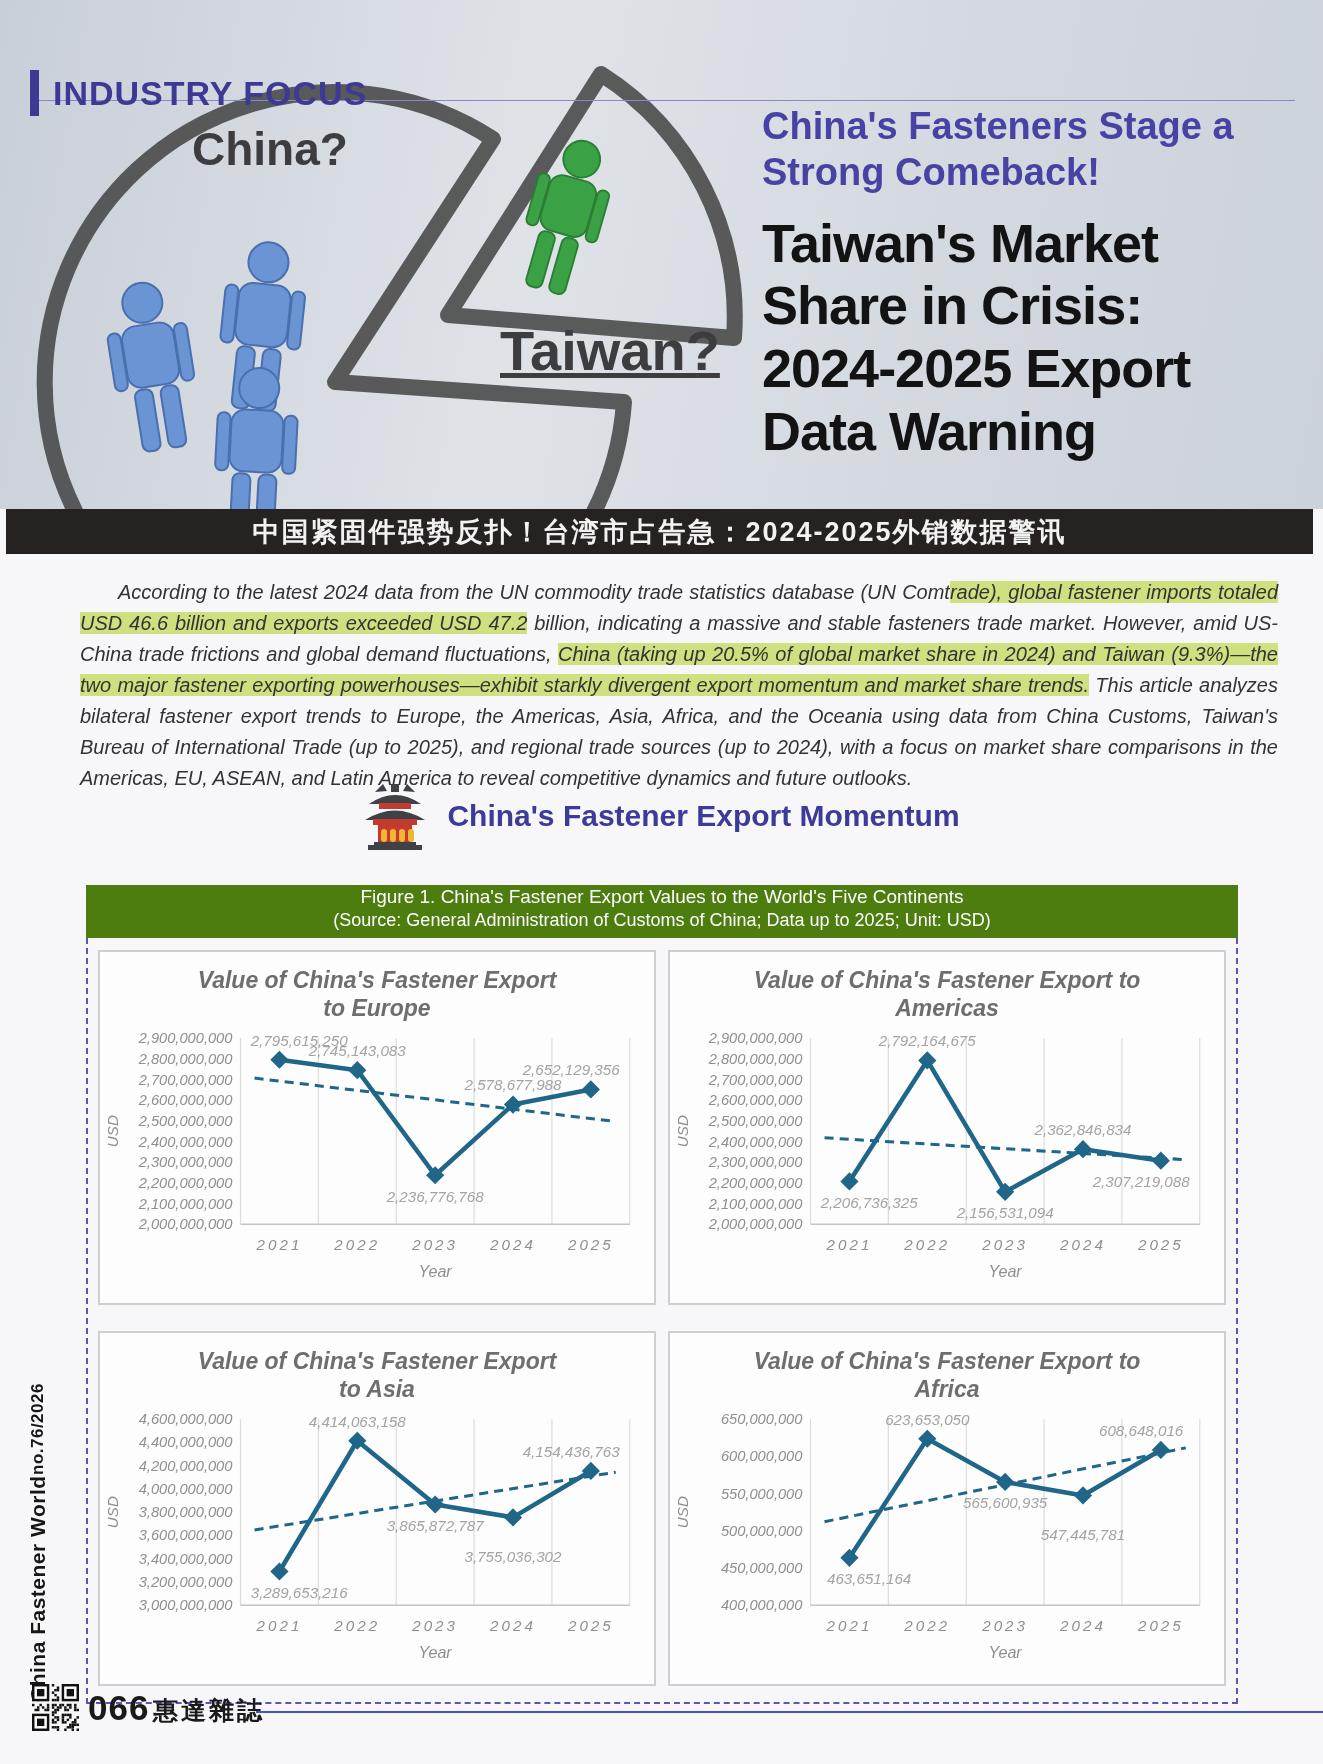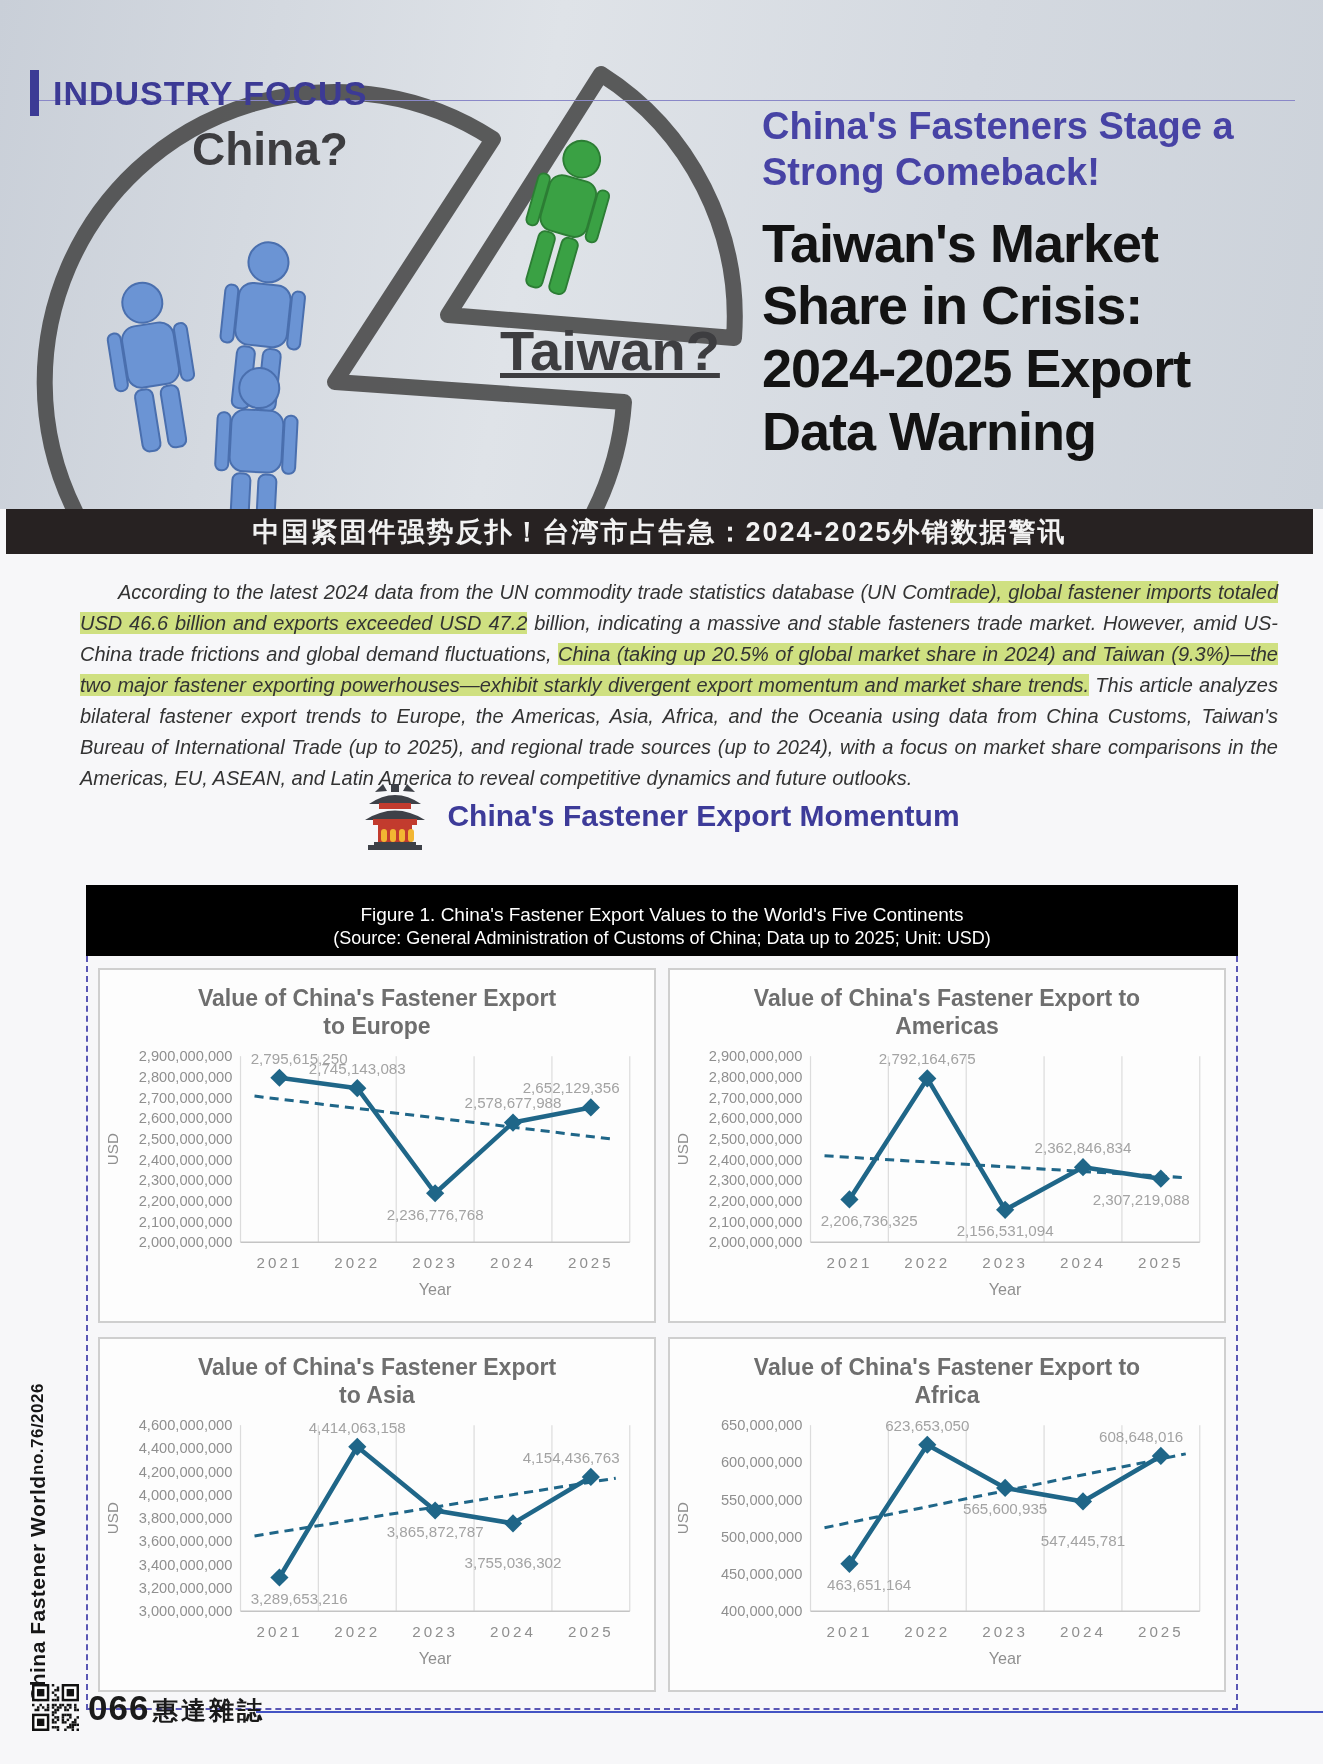--- a/index.html
+++ b/index.html
@@ -34,25 +34,25 @@
          font-size:20px;line-height:31px;color:#333;text-align:justify;text-indent:38px;}
   .intro .hl{background:#cfe081;}
 
   
   .section-head{position:absolute;top:782px;left:0;width:100%;display:flex;align-items:center;
                 justify-content:center;gap:20px;}
   .section-title{font-size:30px;font-weight:800;color:#3d3b99;}
 
   
   .figure{position:absolute;top:885px;left:86px;width:1152px;}
-  .fig-head{background:#000000;color:#ffffff;text-align:center;padding:19px 0 7px;}
+  .fig-head{background:#4d7c0f;color:#ffffff;text-align:center;padding:1px 0 7px;}
   .fig-head .l1{font-size:19px;}
   .fig-head .l2{font-size:18px;margin-top:2px;}
   .charts{border:2px dashed #5a57b5;border-top:none;display:grid;grid-template-columns:1fr 1fr;
-          gap:14px 12px;padding:12px 10px 16px;}
+          gap:26px 12px;padding:12px 10px 16px;font-style:italic;}
   .chart-card{background:#fdfdfd;border:2px solid #cfcfcf;padding:14px 4px 4px;}
   .chart-title{text-align:center;font-weight:700;color:#6e6e6e;font-size:23px;line-height:28px;margin-bottom:2px;}
   svg.chart{display:block;width:100%;}
 
   
   .side-vertical{position:absolute;left:26px;top:1282px;height:420px;writing-mode:vertical-rl;
                  transform:rotate(180deg);font-size:21px;font-weight:700;color:#161616;letter-spacing:.5px;
                  display:flex;align-items:center;}
   .side-vertical .issue{font-size:17px;}
   .footer-qr{position:absolute;left:32px;top:1684px;width:47px;height:47px;}

